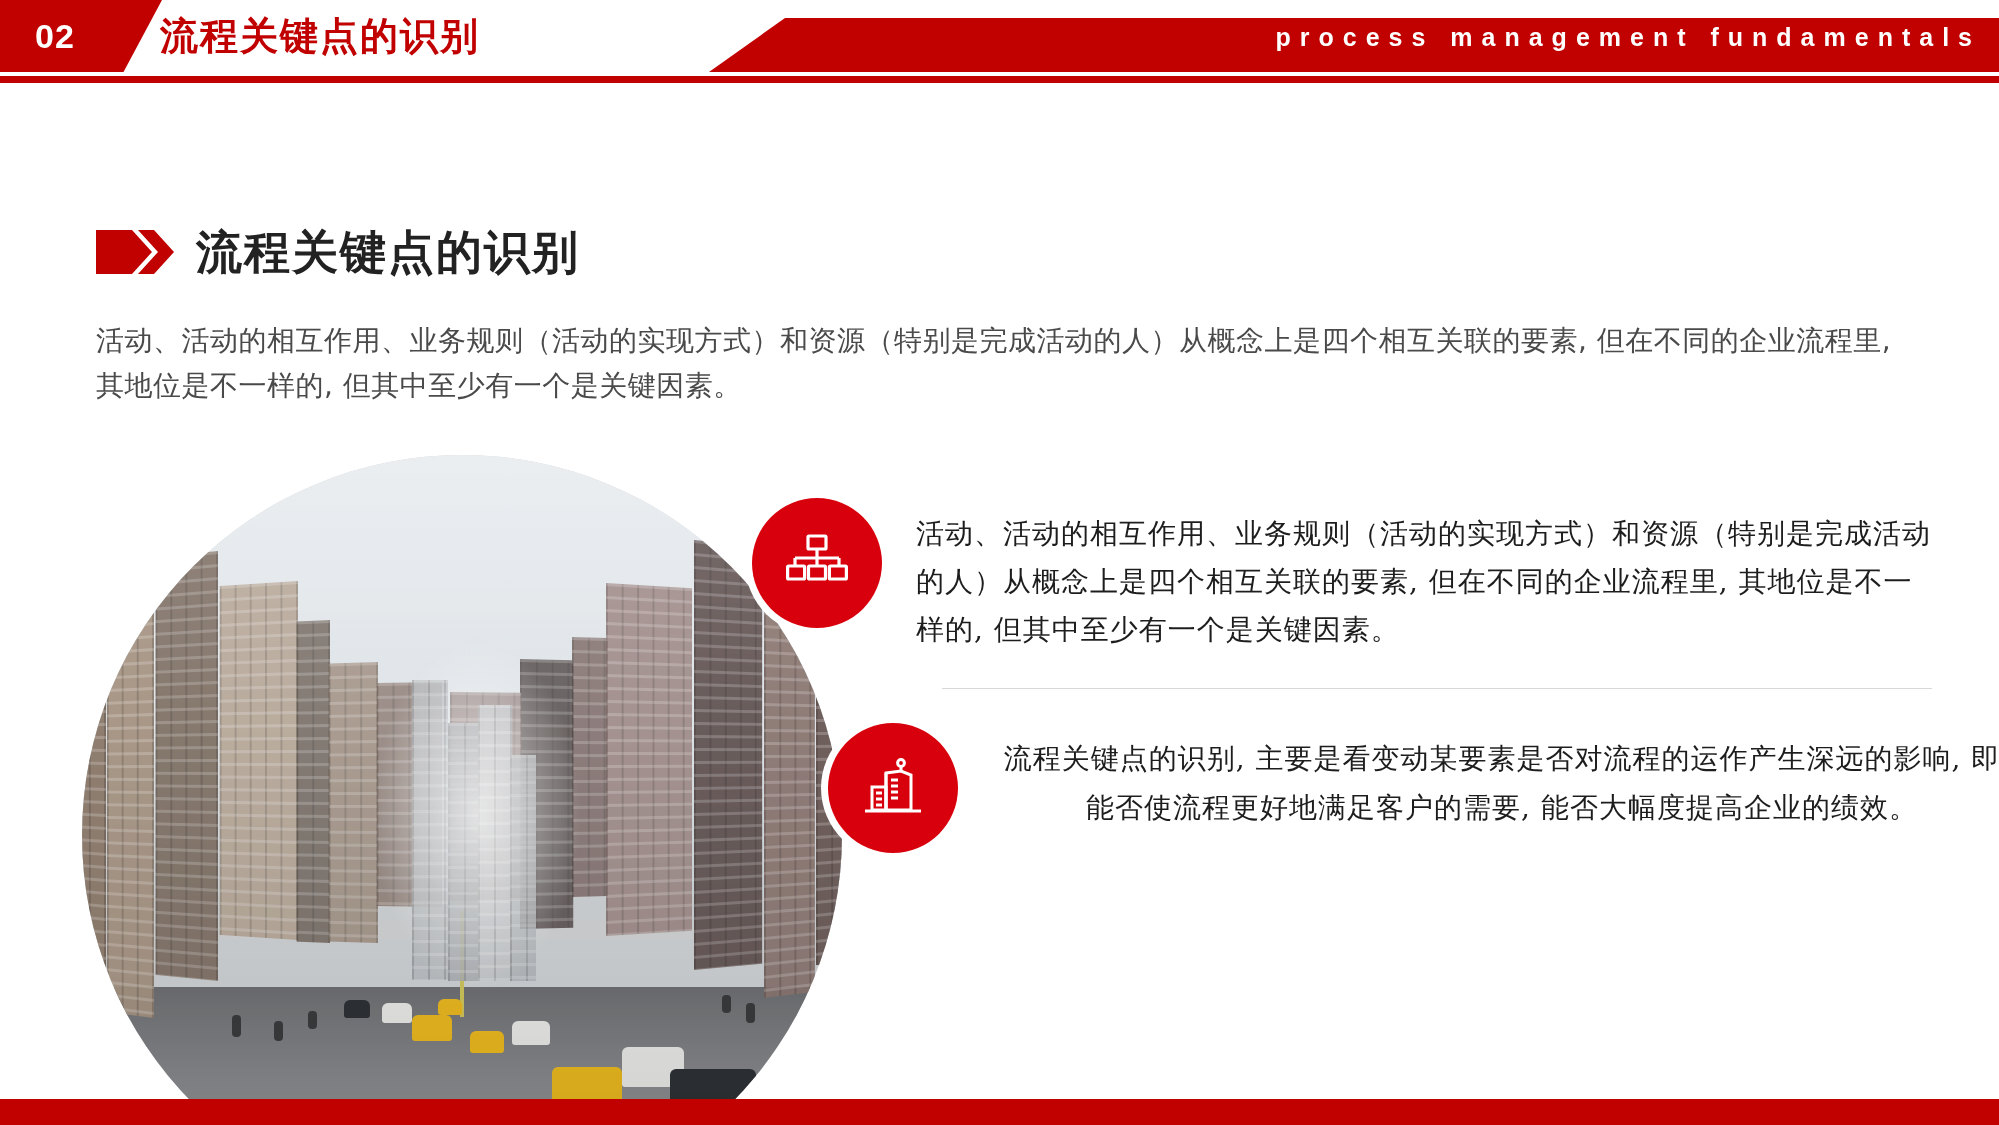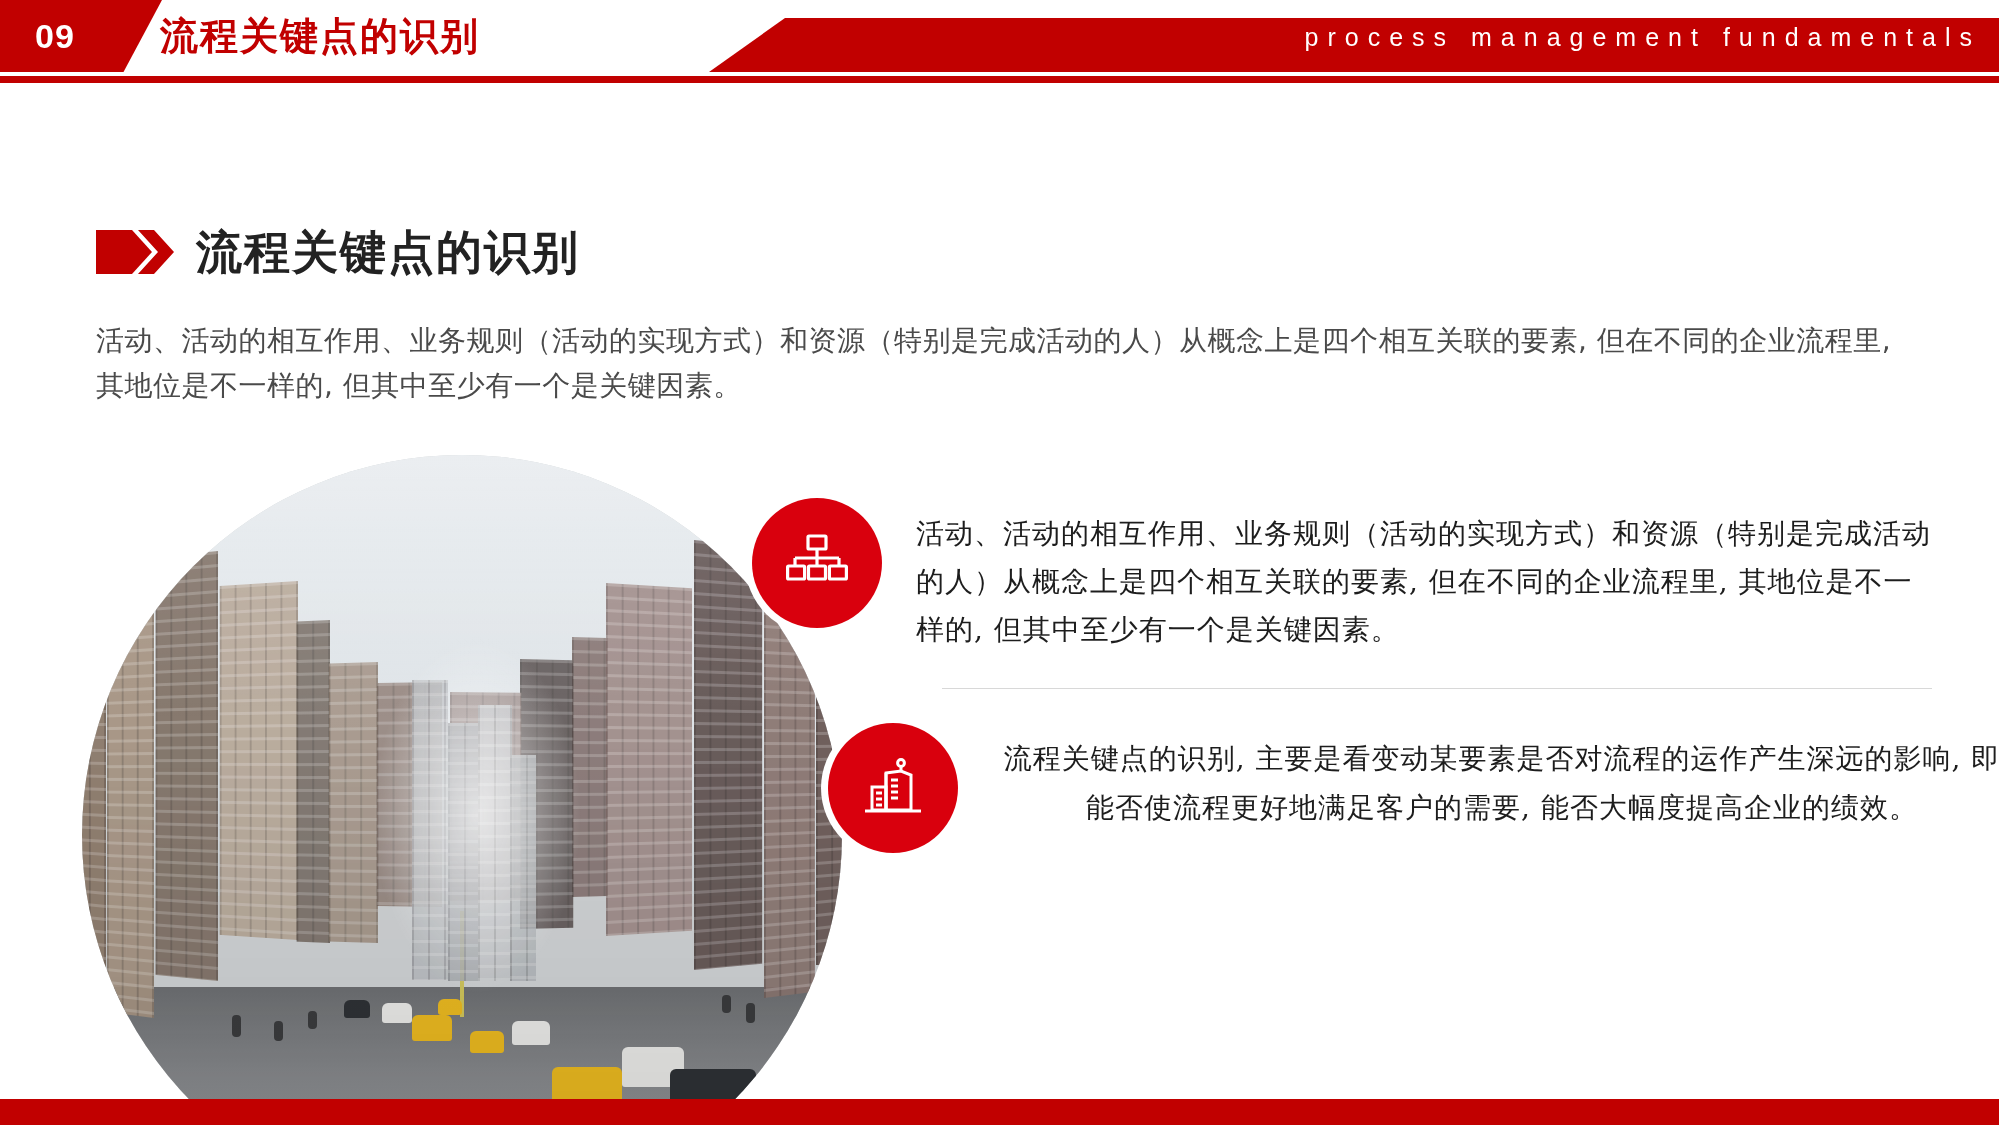--- a/index.html
+++ b/index.html
@@ -33,21 +33,21 @@
   }
   .hdr-band {
     position:absolute; right:0; top:18px; width:1290px; height:54px;
     background:#C10000;
     clip-path:polygon(76px 0, 100% 0, 100% 100%, 0 100%);
     z-index:1;
   }
   .hdr-band-text {
     position:absolute; right:18px; top:18px; height:38px;
     display:flex; align-items:center;
-    color:#ffffff; font-size:25px; font-weight:400;
+    color:#ffffff; font-size:25px; font-weight:700;
     letter-spacing:9px; z-index:3; white-space:nowrap;
   }
   .hdr-rule {
     position:absolute; left:0; top:76px; width:1999px; height:7px;
     background:#C10000;
   }
 
   
   .footer-rule {
     position:absolute; left:0; bottom:0; width:1999px; height:26px;
@@ -145,21 +145,21 @@
   }
   .bullet.second { margin-left:76px;text-align:center; }
   .bullet.second .bullet-text { width:1020px; flex:none; }
 </style>
 </head>
 <body>
 
 <div class="header">
   <div class="hdr-band"></div>
   <div class="hdr-number-slant"></div>
-  <div class="hdr-number">09</div>
+  <div class="hdr-number">02</div>
   <div class="hdr-title">流程关键点的识别</div>
   <div class="hdr-band-text">process management fundamentals</div>
 </div>
 <div class="hdr-rule"></div>
 
 <div class="section-head">
   <span class="chev-wrap">
     <svg width="78" height="48" viewBox="0 0 78 48" aria-hidden="true">
       <path d="M0 2 H36 L56 24 L36 46 H0 Z" fill="#C10000"></path>
       <path d="M42 2 H58 L78 24 L58 46 H42 L62 24 Z" fill="#C10000"></path>

